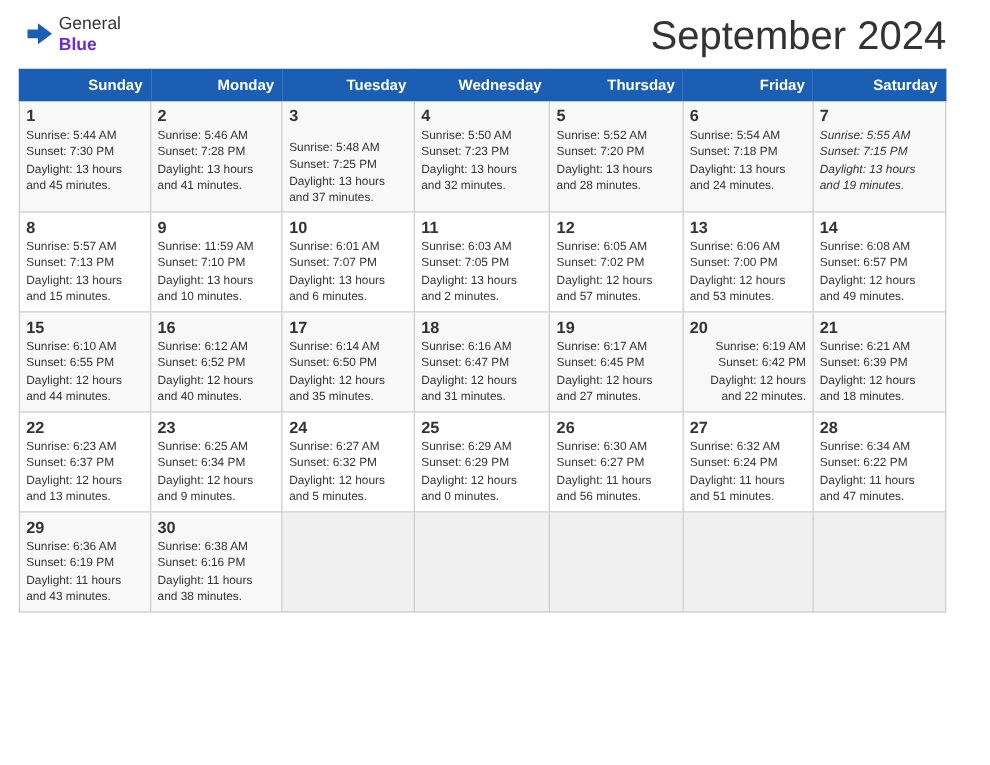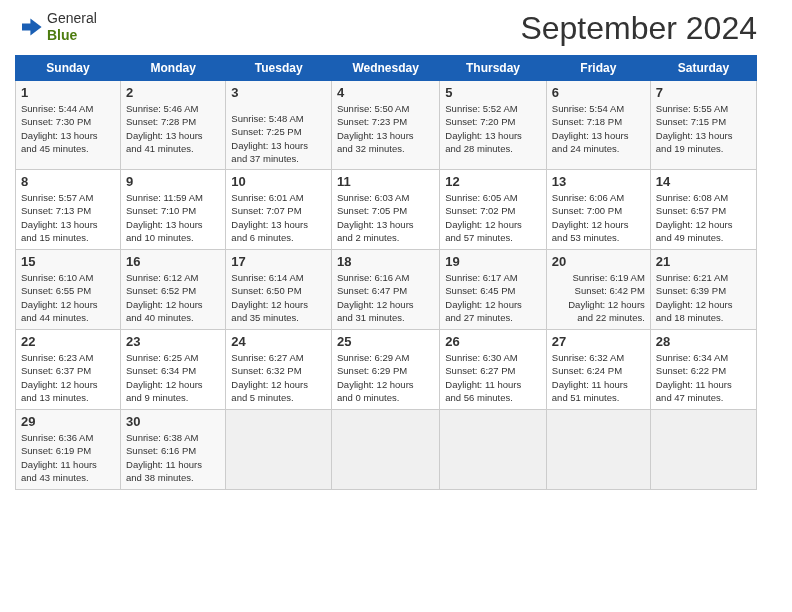--- a/index.html
+++ b/index.html
@@ -27,21 +27,21 @@
     }
     .logo-text {
       font-size: 14px;
       line-height: 1.2;
     }
     .logo-general {
       color: #333;
       font-weight: normal;
     }
     .logo-blue {
-      color: #4d7c0f;
+      color: #6d28d9;
       font-weight: bold;
     }
     .logo-icon {
       width: 28px;
       height: 28px;
     }
     .title-section {
       text-align: right;
     }
     .month-title {
@@ -54,21 +54,21 @@
       color: #555;
     }
     .calendar-table {
       width: 100%;
       border-collapse: collapse;
       font-size: 10px;
     }
     .calendar-table thead tr th {
       background-color: #1a5fb4;
       color: #fff;
-      text-align: center;
+      text-align: right;
       padding: 5px 6px;
       font-size: 12px;
       font-weight: bold;
       border: 1px solid #1a5fb4;
     }
     .calendar-table tbody tr td {
       border: 1px solid #ccc;
       vertical-align: top;
       padding: 4px 5px;
       width: 113px;
@@ -166,21 +166,21 @@
           </td>
           <td>
             <span class="day-number">6</span>
             <div class="day-info" style="white-space: pre-line;">Sunrise: 5:54 AM
 Sunset: 7:18 PM
 Daylight: 13 hours
 and 24 minutes.</div>
           </td>
           <td>
             <span class="day-number">7</span>
-            <div class="day-info" style="white-space: pre-line;">Sunrise: 5:55 AM
+            <div class="day-info" style="white-space: pre-line; font-style: italic;">Sunrise: 5:55 AM
 Sunset: 7:15 PM
 Daylight: 13 hours
 and 19 minutes.</div>
           </td>
         </tr>
         <tr>
           <td>
             <span class="day-number">8</span>
             <div class="day-info" style="white-space: pre-line;">Sunrise: 5:57 AM
 Sunset: 7:13 PM

